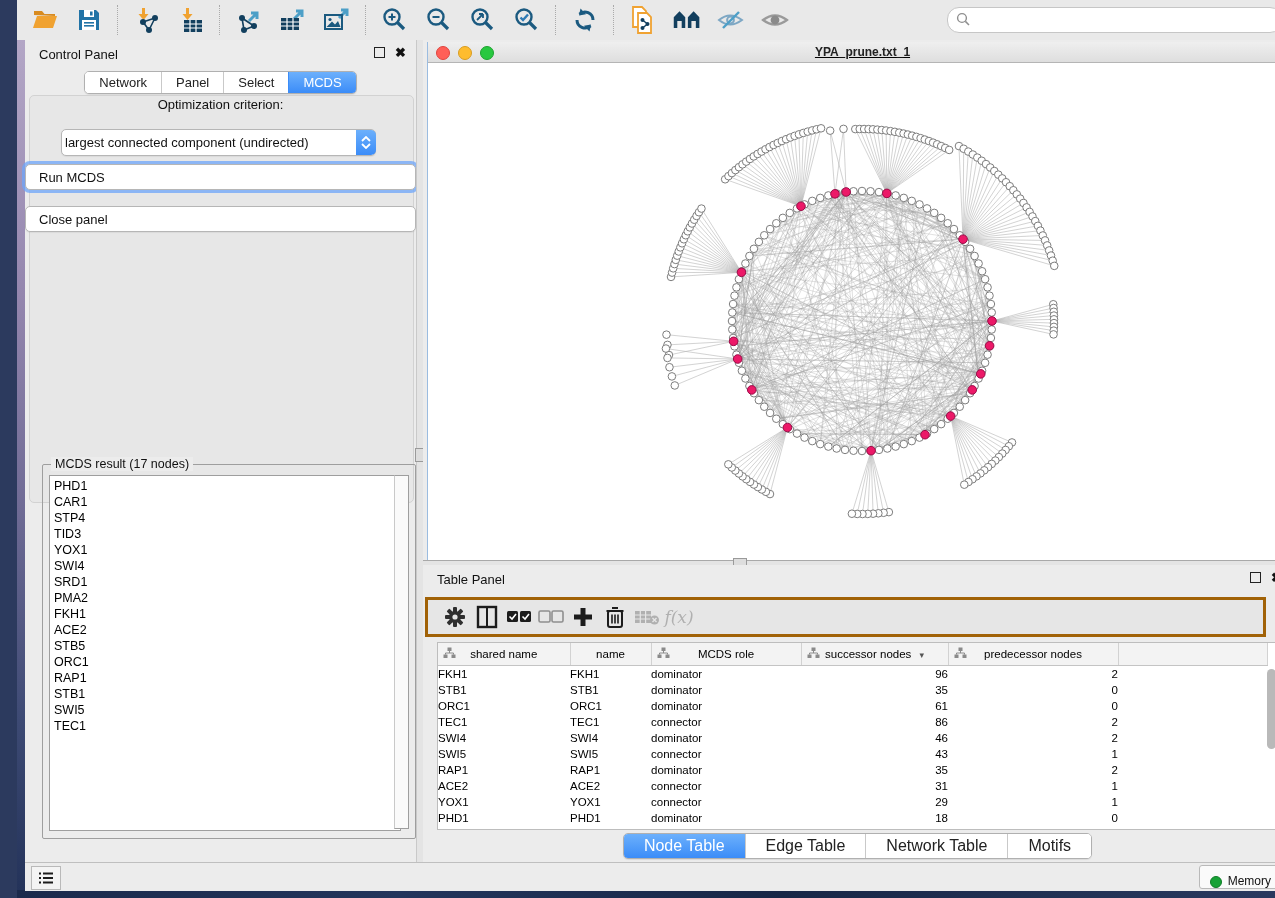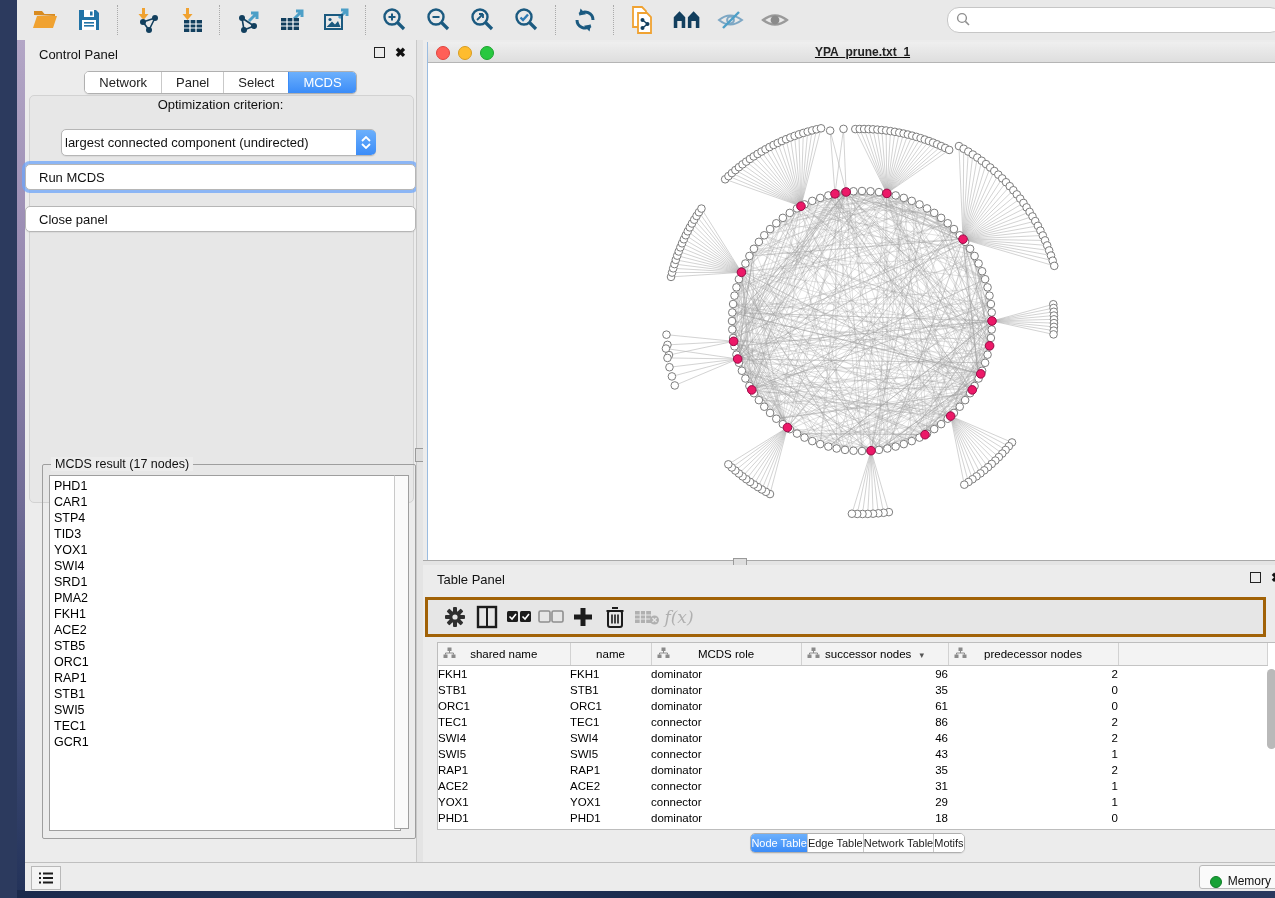--- a/index.html
+++ b/index.html
@@ -94,21 +94,21 @@
      border-right:1px solid #d2d2d2;font-weight:normal;position:relative;text-align:center;
      overflow:hidden;white-space:nowrap;}
   table.grid th .hdr-ico{position:absolute;left:5px;top:4px;}
   table.grid th .sort{margin-left:8px;color:#555;font-size:9px;}
   table.grid td{height:16px;padding:0;white-space:nowrap;overflow:hidden;}
   td.l{padding-left:14px;text-align:left;}
   td.r{padding-right:9px;text-align:right;}
   .tbl-vscroll{position:absolute;right:3px;top:26px;width:9px;height:80px;background:#b9b9b9;
      border-radius:5px;}
   .bottom-tabs{position:absolute;left:0;top:268px;width:869px;display:flex;justify-content:center;}
-  .bt-seg{padding:3px 0;font-size:11px;}
+  .bt-seg{padding:3px 20px;font-size:16px;}
   
   .statusbar{position:absolute;left:8px;top:862px;width:1267px;height:28px;background:#ececec;
      border-top:1px solid #bfbfbf;}
   .list-btn{position:absolute;left:6px;top:3px;width:28px;height:22px;background:#f4f4f4;
      border:1px solid #b9b9b9;display:flex;align-items:center;justify-content:center;}
   .memory-btn{position:absolute;right:10px;top:2px;height:22px;background:#fafafa;
      border:1px solid #b9b9b9;border-radius:3px;display:flex;align-items:flex-end;gap:6px;
      padding:0 10px;font-size:12px;color:#111;}
   .mem-dot{width:10px;height:10px;border-radius:50%;background:#17a236;border:1px solid #0e7c27;}
 </style>
@@ -316,21 +316,20 @@
             <div>SRD1</div>
             <div>PMA2</div>
             <div>FKH1</div>
             <div>ACE2</div>
             <div>STB5</div>
             <div>ORC1</div>
             <div>RAP1</div>
             <div>STB1</div>
             <div>SWI5</div>
             <div>TEC1</div>
-            <div>GCR1</div>
           </div>
         <div class="result-scroll"></div>
       </div>
     </div>
 
     <div class="vsplit">
       <div class="grab"></div>
     </div>
 
     <div class="right-col">

